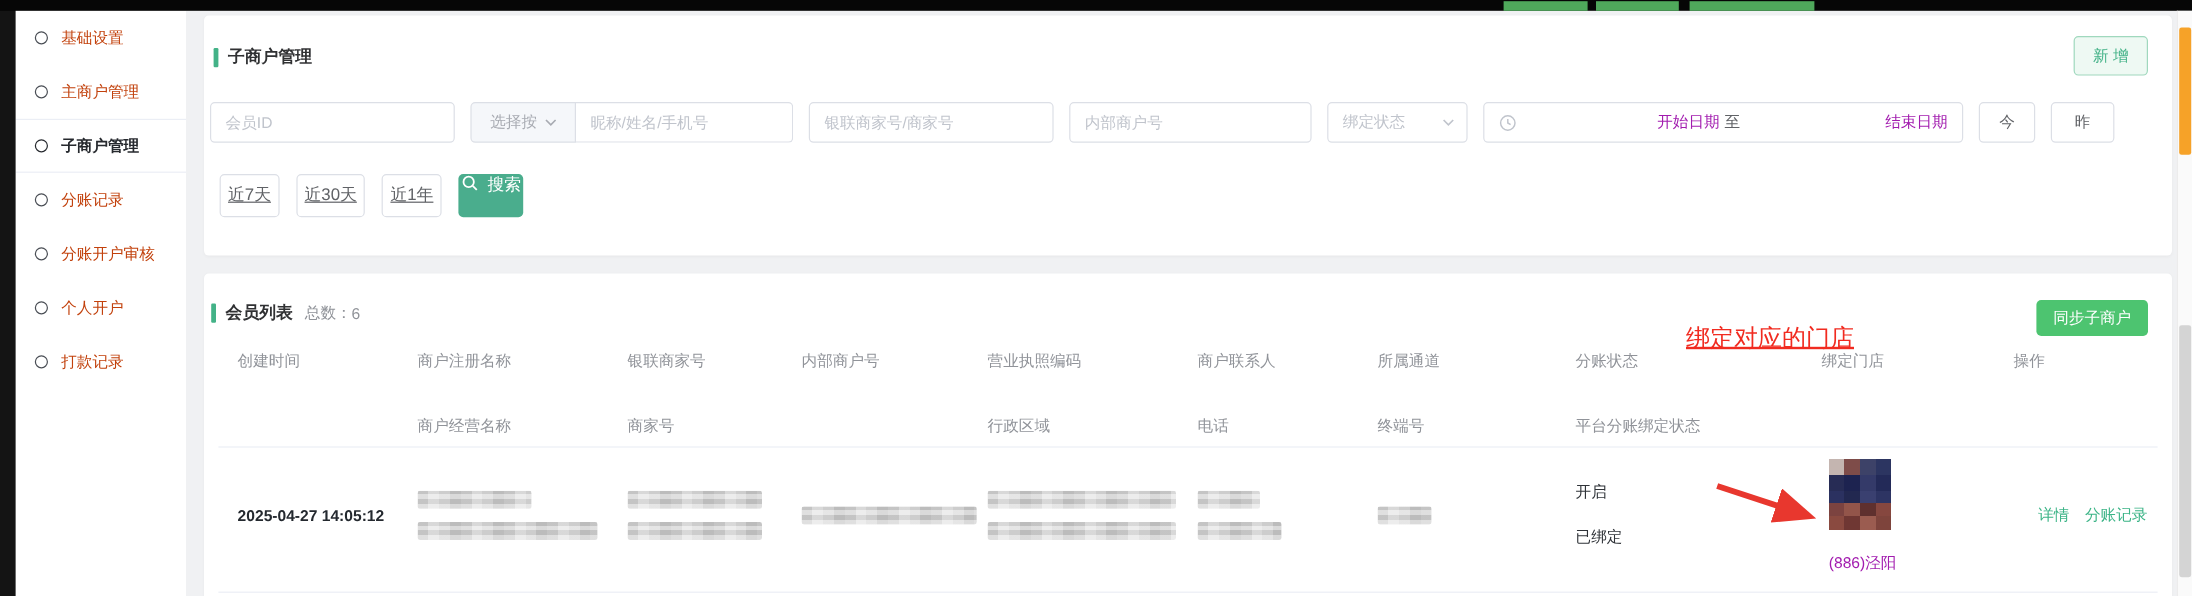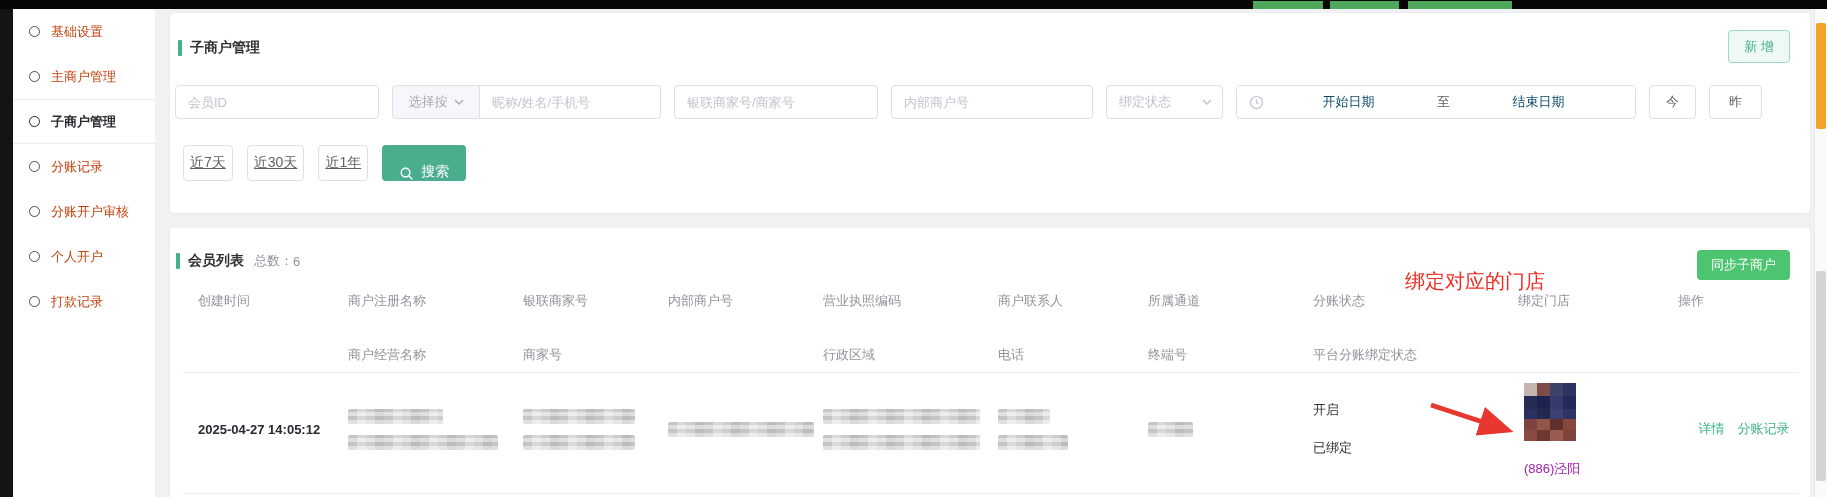--- a/index.html
+++ b/index.html
@@ -44,33 +44,33 @@
   .f-input::placeholder { color:#c0c4cc; }
   .w-member { width:204px; }
   .w-union { width:204px; }
   .w-internal { width:202px; }
   .composite { display:flex; width:269px; flex:none; }
   .prepend { width:88px; height:34px; background:#f5f7fa; border:1px solid #dcdfe6; border-radius:4px 0 0 4px; display:flex; align-items:center; justify-content:center; gap:6px; color:#a8abb2; cursor:pointer; }
   .composite .f-input { width:181px; border-radius:0 4px 4px 0; border-left:none; }
   .selectbox { width:117px; height:34px; border:1px solid #dcdfe6; border-radius:4px; display:flex; align-items:center; justify-content:space-between; padding:0 10px 0 12px; color:#c0c4cc; cursor:pointer; background:#fff; flex:none; }
   .chev { width:10px; height:6px; flex:none; }
   .datebox { width:400px; height:34px; border:1px solid #dcdfe6; border-radius:4px; display:flex; align-items:center; padding:0 12px; cursor:text; flex:none; background:#fff; }
-  .datebox .ph { flex:1; text-align:center; color:#0c4a6e; }
+  .datebox .ph { flex:1; text-align:right; color:#a21caf; }
   .datebox .sep { color:#606266; padding:0 4px; }
   .mini-btn { height:34px; border:1px solid #dcdfe6; border-radius:4px; background:#fff; color:#606266; font-size:13px; cursor:pointer; }
   .w-today { width:47px; } .w-yest { width:53px; }
 
   .quick-row { display:flex; align-items:center; gap:14px; margin:26px 0 0 13px; }
   .quick-wrap { display:flex; gap:14px; }
   .quick { padding:0 6px; height:36px; border:1px solid #dcdfe6; border-radius:4px; background:#fff; color:#606266; font-size:14px; cursor:pointer;text-decoration:underline; }
-  .search-btn { height:36px; background:#4aad8d; border:none; border-radius:4px; color:#fff; font-size:14px; display:flex; align-items:flex-end; gap:7px; padding:0 17px; cursor:pointer; }
+  .search-btn { height:36px; background:#4aad8d; border:none; border-radius:4px; color:#fff; font-size:14px; display:flex; align-items:flex-start; gap:7px; padding:0 2px; cursor:pointer; }
 
   
   .sync-btn { position:absolute; right:20px; top:22px; height:30px; padding:0 14px; background:#4dc470; border:none; border-radius:4px; color:#fff; font-size:13px; cursor:pointer;margin-left:36px; }
-  .annotation { position:absolute; left:1235px; top:40px; color:#f12b20; font-size:20px; white-space:nowrap; }
+  .annotation { position:absolute; left:1235px; top:40px; color:#f12b20; font-size:20px; white-space:nowrap;text-decoration:underline; }
   .arrow-svg { position:absolute; left:1256px; top:168px; }
 
   
   .thead, .trow { display:grid; grid-template-columns:150px 175px 145px 155px 175px 150px 165px 205px 160px 132px; margin-left:28px; }
   .thead { margin-top:22px; height:72px; }
   .th { display:flex; flex-direction:column; justify-content:space-between; gap:17px; color:#909399; font-size:13px; }
   .th span:empty { display:none; }
   .divider { height:1px; background:#ebeef5; margin:8px 12px 0 12px; }
   .trow { height:112px; }
   .td { display:flex; flex-direction:column; justify-content:center; gap:11px; align-items:flex-start; }

